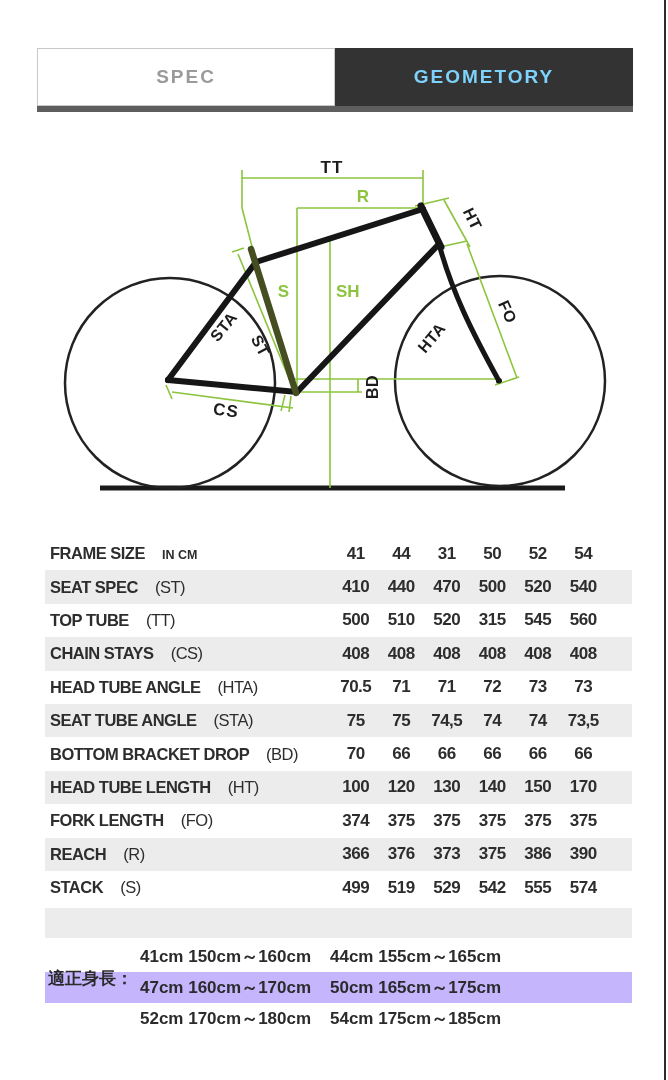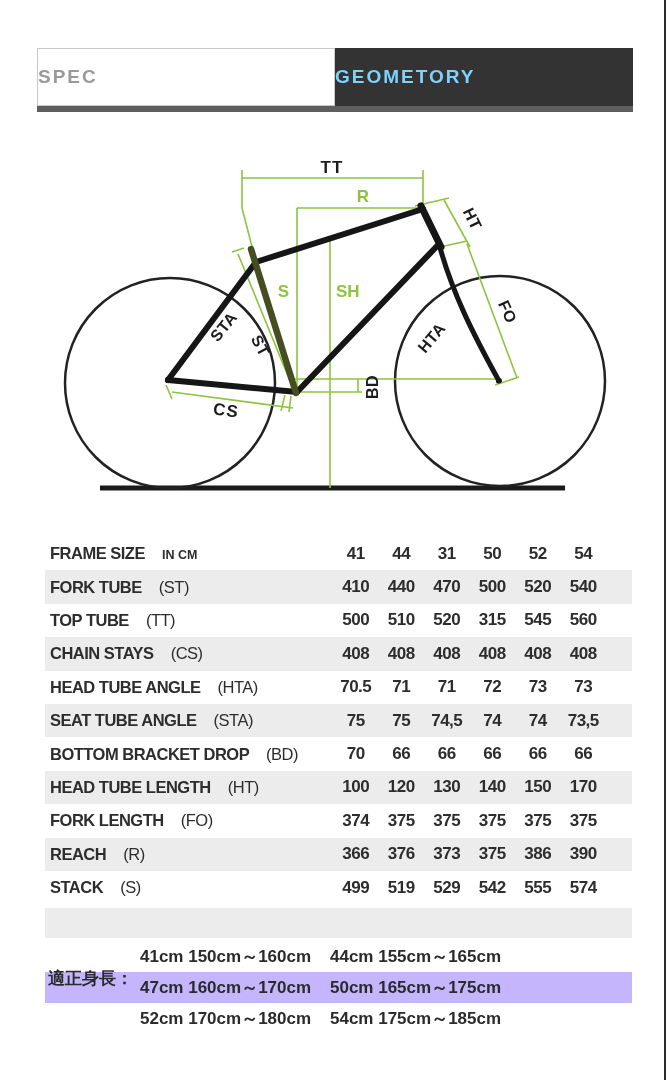--- a/index.html
+++ b/index.html
@@ -5,21 +5,21 @@
   html,body{margin:0;padding:0;}
   body{
     width:668px;height:1080px;position:relative;background:#ffffff;
     font-family:"Liberation Sans", sans-serif;overflow:hidden;
     -webkit-font-smoothing:antialiased;
   }
   
   .page-edge{position:absolute;left:664px;top:0;width:2px;height:1080px;background:#2b2b2b;}
 
   
-  .tab{position:absolute;top:48px;height:58px;width:298px;display:flex;align-items:center;
+  .tab{position:absolute;top:48px;height:58px;width:298px;display:flex;align-items:center;justify-content:center;
        font-weight:bold;font-size:19px;letter-spacing:2px;box-sizing:border-box;cursor:pointer;}
   .tab-spec{left:37px;background:#ffffff;border:1px solid #c9c9c9;color:#9a9a9a;}
   .tab-geo{left:335px;background:#333333;color:#7dd3fc;}
   .tab-shadow{position:absolute;left:37px;top:106px;width:596px;height:6px;background:#5e5e5e;}
 
   
   .diagram{position:absolute;left:0;top:140px;width:668px;height:362px;}
   .diagram text{font-family:"Liberation Sans", sans-serif;font-weight:bold;}
   .lbl-black{fill:#1c1c1c;font-size:16px;letter-spacing:0.5px;}
   .lbl-big{fill:#1c1c1c;font-size:17px;letter-spacing:1px;}
@@ -129,21 +129,21 @@
     <div class="tlabel"><span>FRAME SIZE</span> <span class="tsub tsub-small">IN CM</span></div>
     <div class="tval">41</div>
     <div class="tval">44</div>
     <div class="tval">31</div>
     <div class="tval">50</div>
     <div class="tval">52</div>
     <div class="tval">54</div>
     <div class="tspacer"></div>
   </div>
   <div class="trow">
-    <div class="tlabel"><span>FORK TUBE</span> <span class="tsub">(ST)</span></div>
+    <div class="tlabel"><span>SEAT SPEC</span> <span class="tsub">(ST)</span></div>
     <div class="tval">410</div>
     <div class="tval">440</div>
     <div class="tval">470</div>
     <div class="tval">500</div>
     <div class="tval">520</div>
     <div class="tval">540</div>
     <div class="tspacer"></div>
   </div>
   <div class="trow">
     <div class="tlabel"><span>TOP TUBE</span> <span class="tsub">(TT)</span></div>

